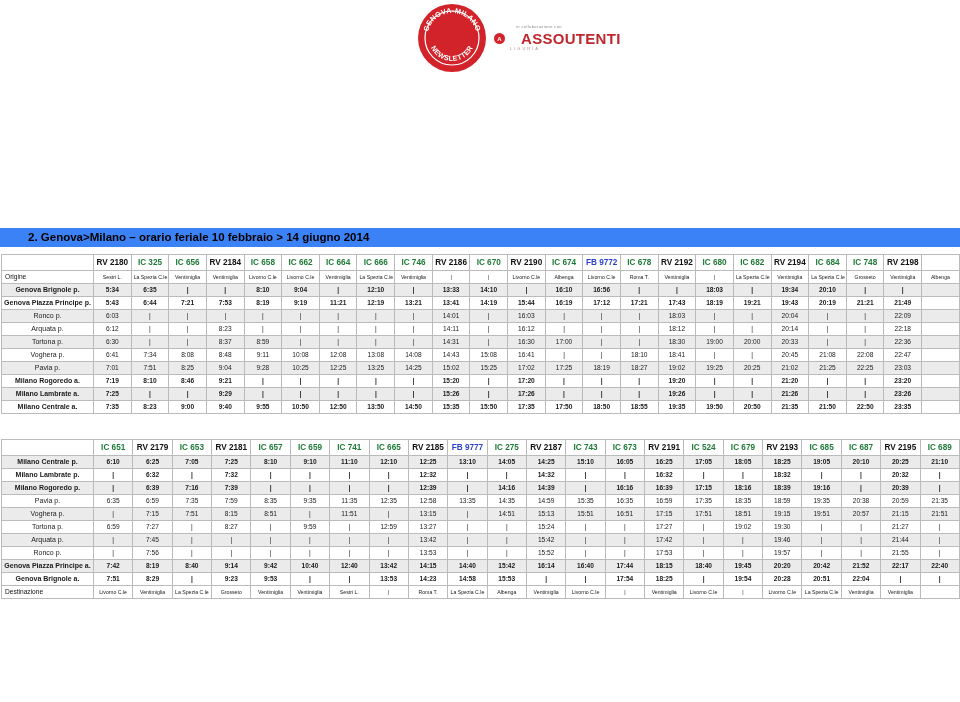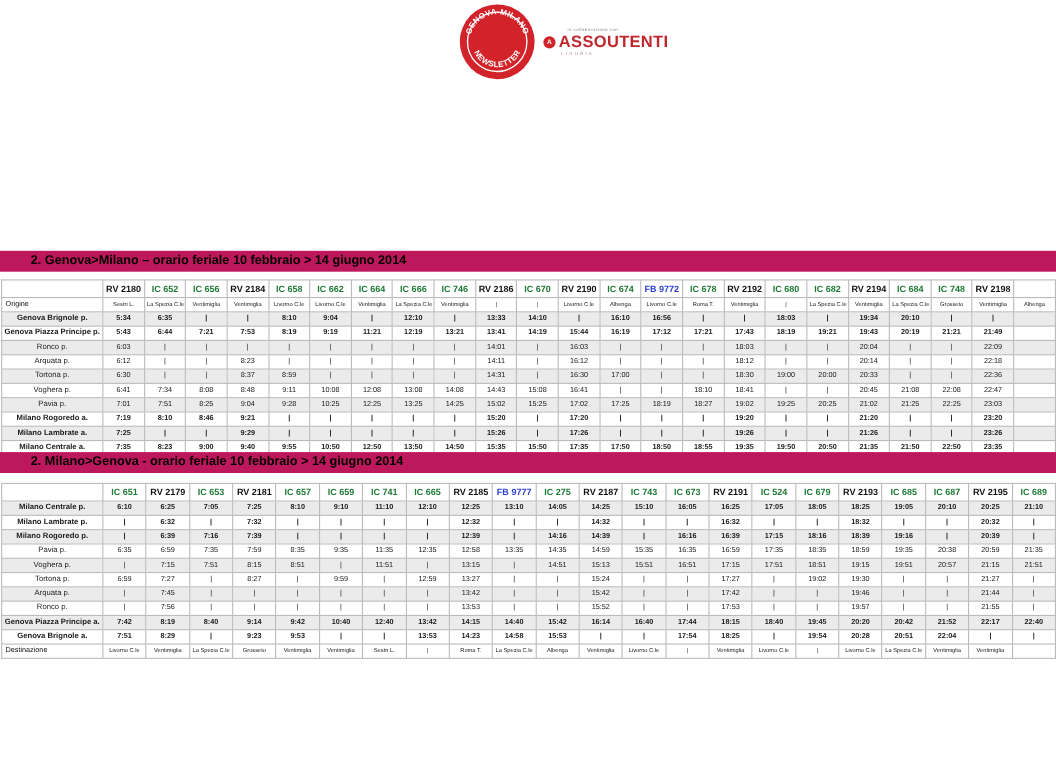--- a/index.html
+++ b/index.html
@@ -57,21 +57,21 @@
   .assout-top {
     font-size: 4px;
     color: #8a8a8a;
     letter-spacing: .4px;
     margin-left: 22px;
     margin-bottom: 2px;
   }
   .assout-main {
     display: flex;
     align-items: center;
-    gap: 3px;
+    gap: 16px;
   }
   .assout-mark {
     width: 11px; height: 11px;
     border-radius: 50%;
     background: #d3232a;
     color: #fff;
     font-size: 6px;
     font-weight: bold;
     display: flex; align-items: center; justify-content: center;
   }
@@ -103,21 +103,21 @@
     font-weight: bold;
     color: #000;
     letter-spacing: .1px;
   }
 
   
   .section-head {
     position: absolute;
     left: 0;
     width: 960px;
-    background: #be185d;
+    background: #3b82f6;
     padding: 3px 8px 4px 28px;
     box-sizing: border-box;
     font-size: 11.5px;
     font-weight: bold;
     color: #000;
   }
   #sec1-head { top: 228px; }
   #sec2-head { top: 411px; }
 
   
@@ -275,21 +275,21 @@
           <col style="width: 37.6522px;">
           <col style="width: 37.6522px;">
           <col style="width: 37.6522px;">
           <col style="width: 37.6522px;">
           <col style="width: 37.6522px;">
         </colgroup>
         <thead>
           <tr>
             <th class="corner"></th>
             <th class="trainno rv">RV 2180</th>
-            <th class="trainno ic">IC 652</th>
+            <th class="trainno ic">IC 325</th>
             <th class="trainno ic">IC 656</th>
             <th class="trainno rv">RV 2184</th>
             <th class="trainno ic">IC 658</th>
             <th class="trainno ic">IC 662</th>
             <th class="trainno ic">IC 664</th>
             <th class="trainno ic">IC 666</th>
             <th class="trainno ic">IC 746</th>
             <th class="trainno rv">RV 2186</th>
             <th class="trainno ic">IC 670</th>
             <th class="trainno rv">RV 2190</th>
@@ -590,21 +590,20 @@
             <td class="time bold">21:35</td>
             <td class="time bold">21:50</td>
             <td class="time bold">22:50</td>
             <td class="time bold">23:35</td>
             <td class="time bold"></td>
           </tr>
         </tbody>
       </table>
   </div>
 
-  <div class="section-head" id="sec2-head">2. Milano&gt;Genova - orario feriale 10 febbraio &gt; 14 giugno 2014</div>
   <div class="tbl-wrap" id="tbl2-wrap">
     <table class="tt" id="tbl2">
         <colgroup>
           <col style="width: 92px;">
           <col style="width: 39.3636px;">
           <col style="width: 39.3636px;">
           <col style="width: 39.3636px;">
           <col style="width: 39.3636px;">
           <col style="width: 39.3636px;">
           <col style="width: 39.3636px;">

